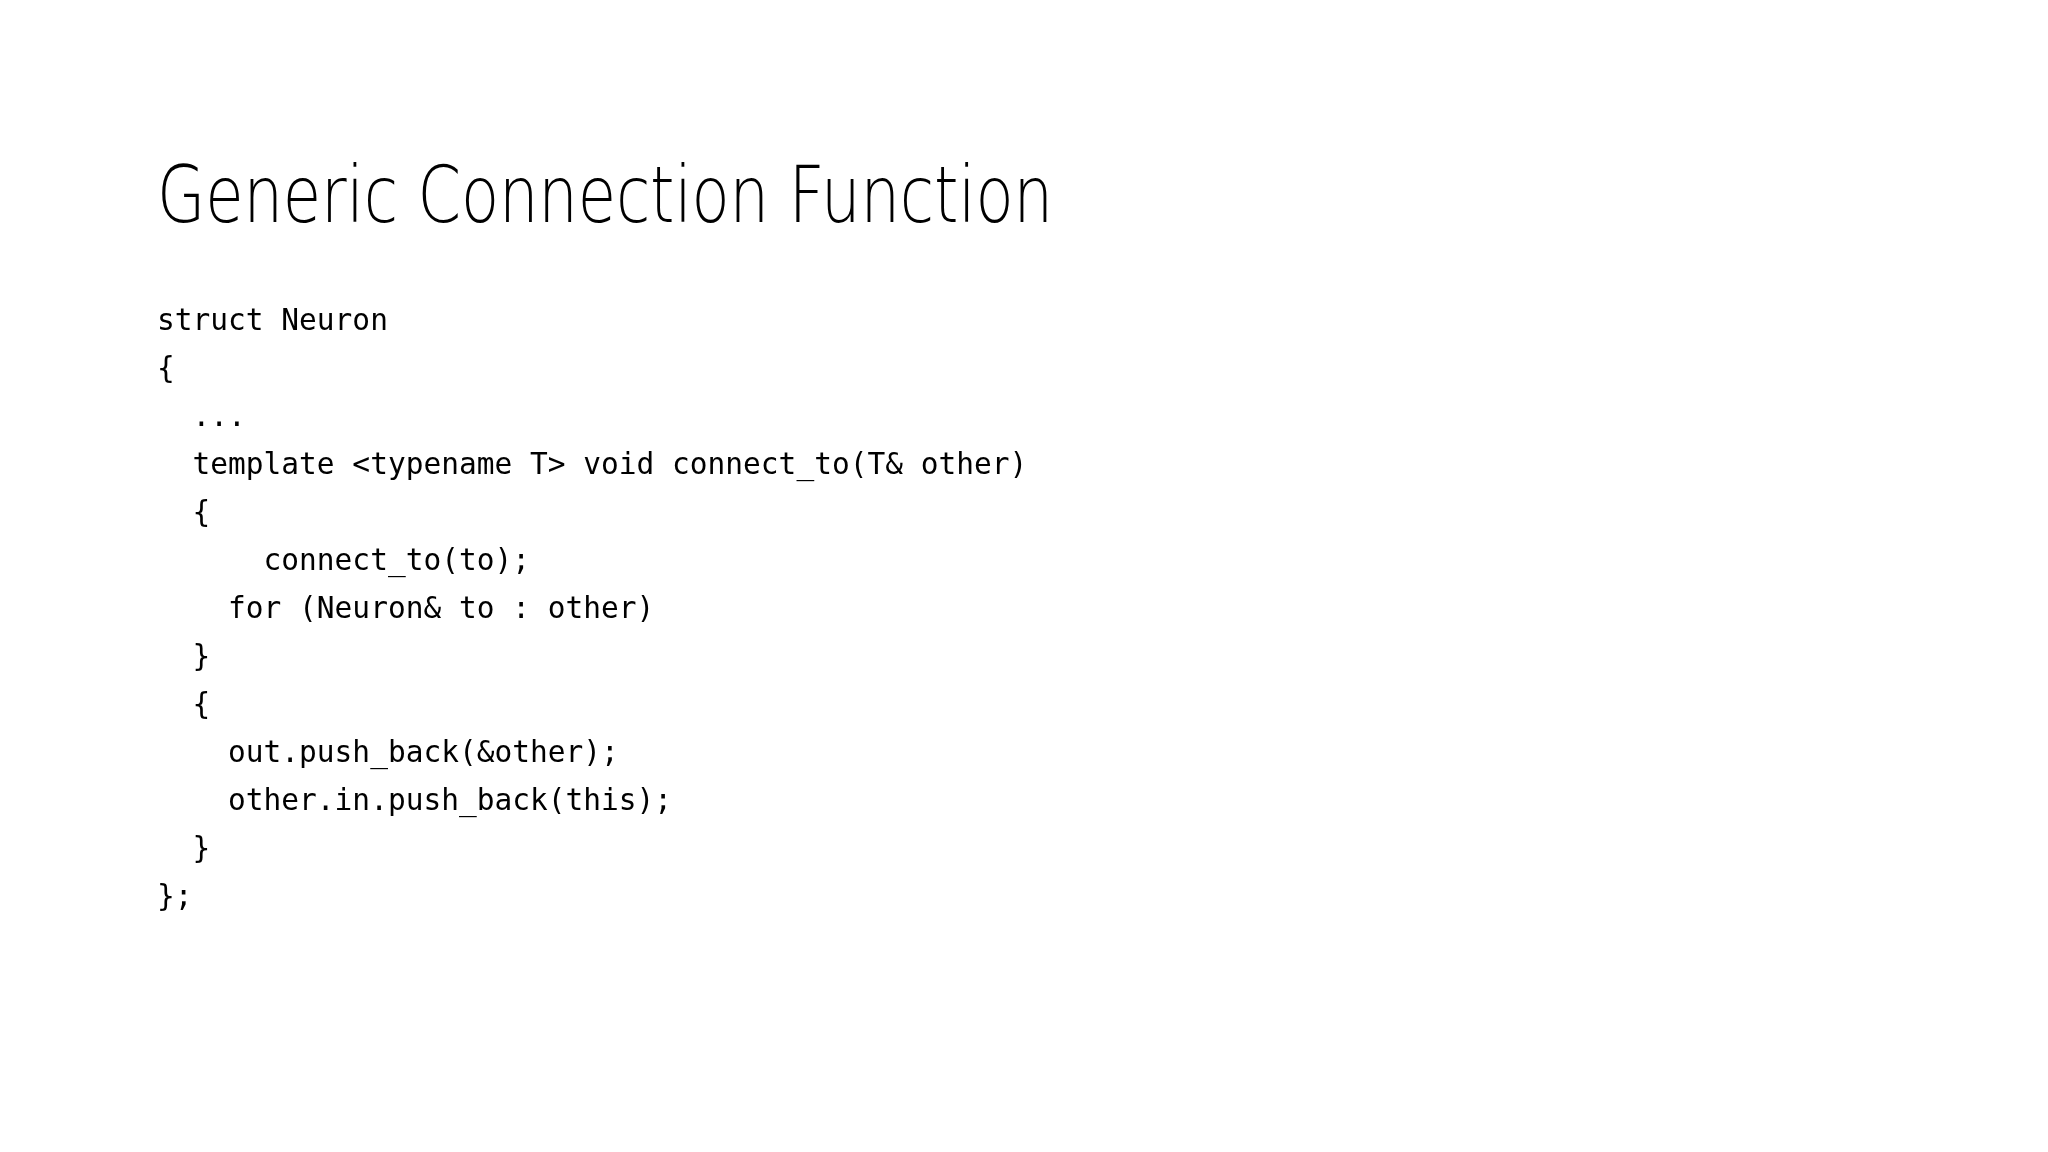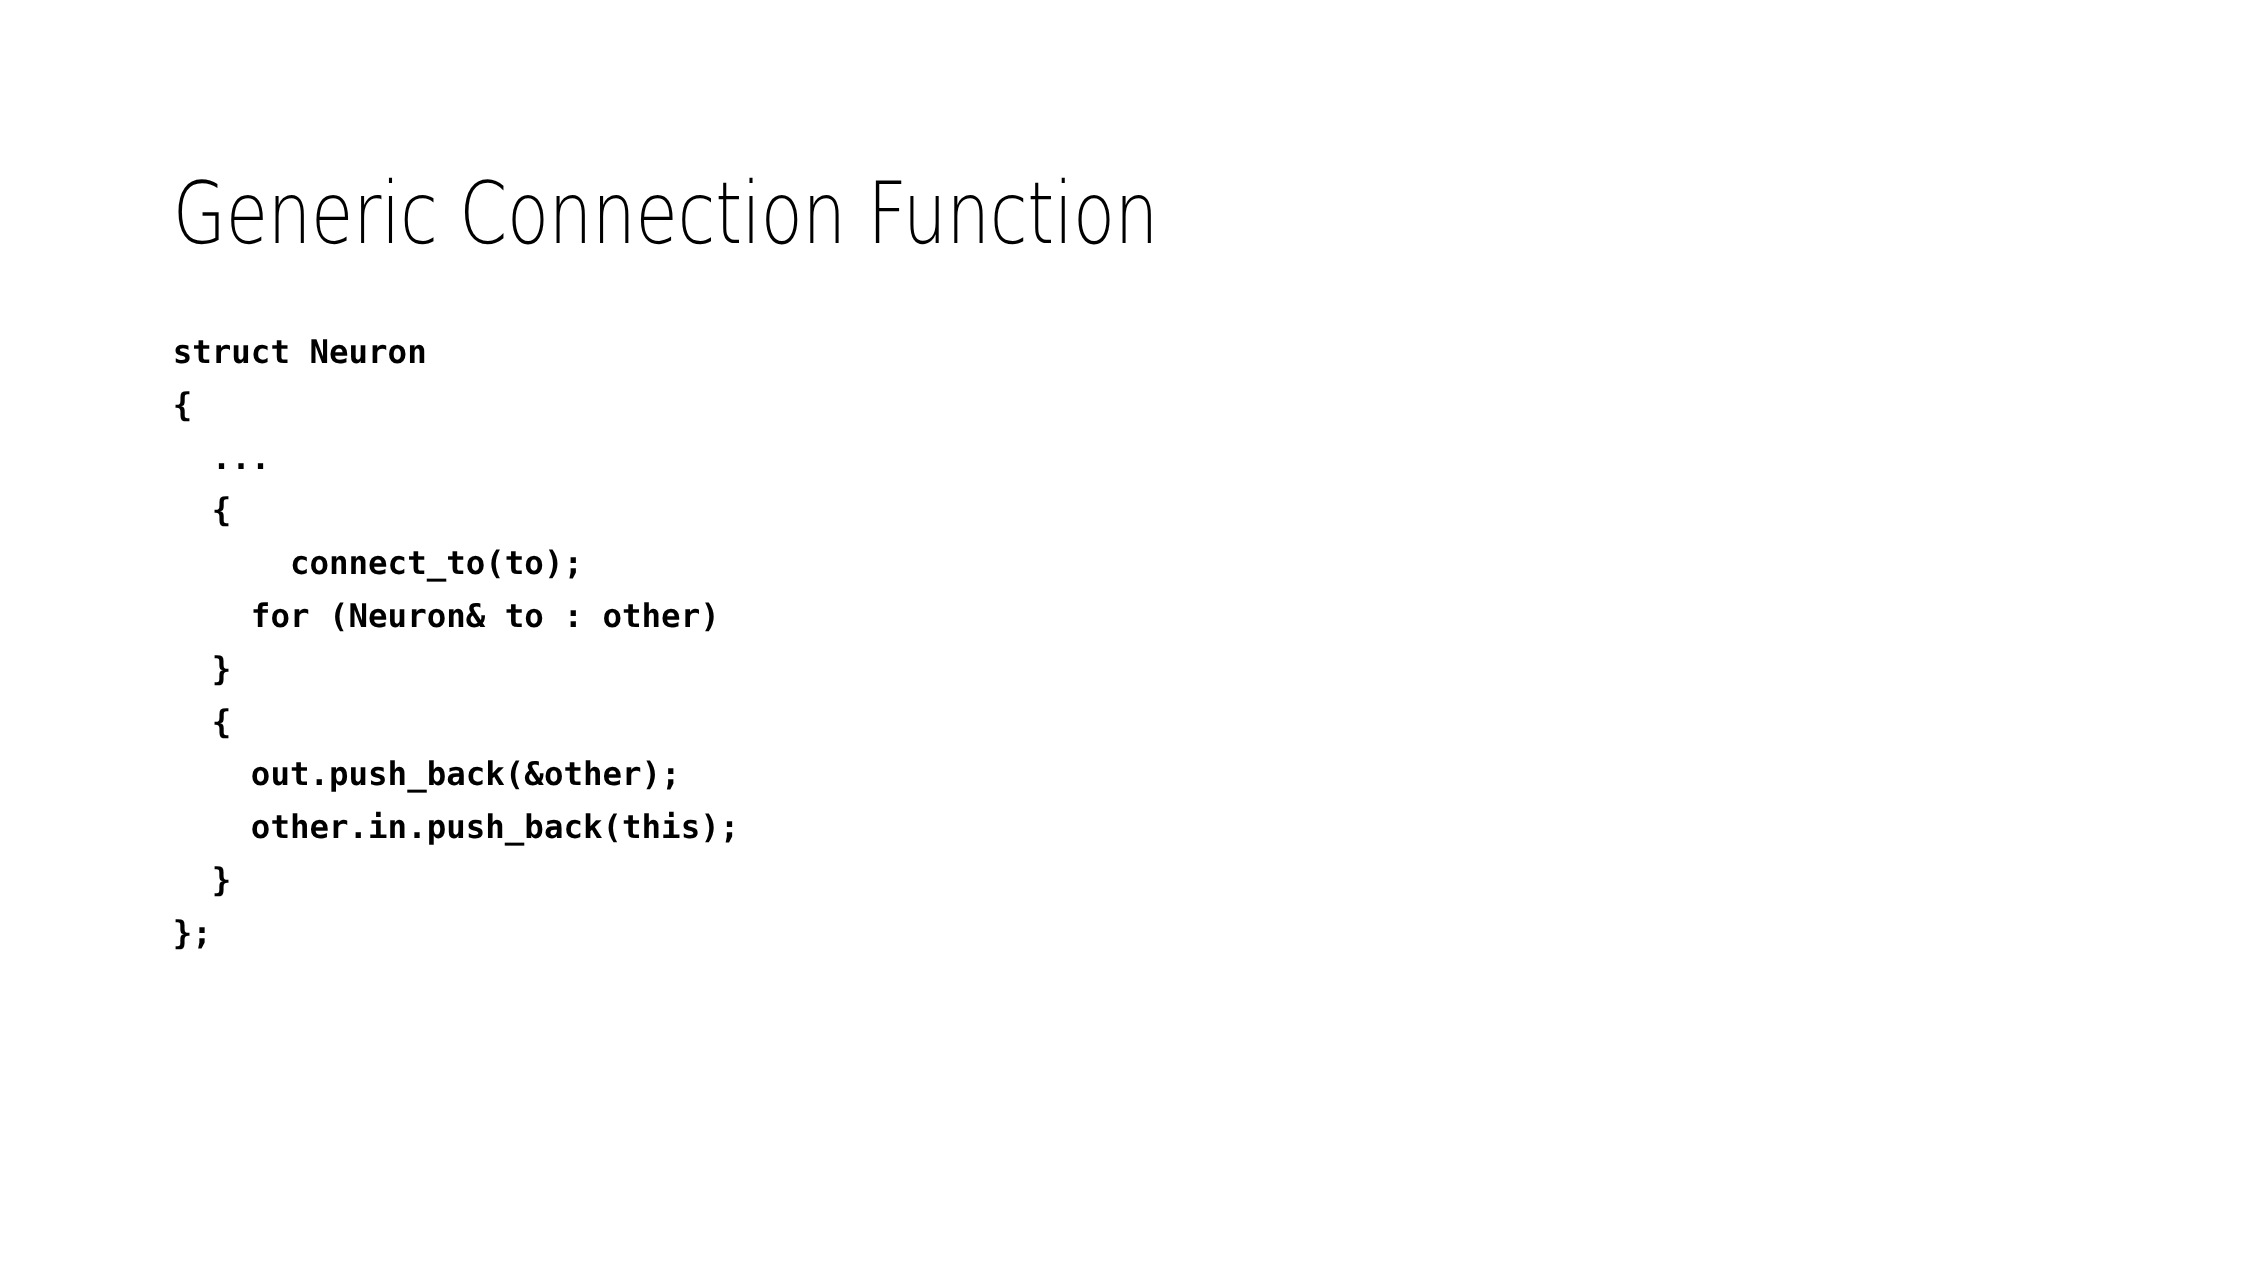--- a/index.html
+++ b/index.html
@@ -42,39 +42,40 @@
   .code-block {
     position: absolute;
     left: 157px;
     top: 296px;
     width: 1400px;
   }
 
   .code-line {
     font-family: "DejaVu Sans Mono", "Liberation Mono", monospace;
     font-size: 29.5px;
-    font-weight: 700;
+    font-weight: 400;
     line-height: 48px;
     height: 48px;
     color: #000000;
     white-space: pre;
     letter-spacing: 0px;
   }
 </style>
 </head>
 <body>
 
 <div class="slide">
 
   <h1 class="slide-title">Generic Connection Function</h1>
 
   <div class="code-block">
     <div class="code-line">struct Neuron</div>
     <div class="code-line">{</div>
     <div class="code-line">  ...</div>
+    <div class="code-line">  template &lt;typename T&gt; void connect_to(T&amp; other)</div>
     <div class="code-line">  {</div>
     <div class="code-line">      connect_to(to);</div>
     <div class="code-line">    for (Neuron&amp; to : other)</div>
     <div class="code-line">  }</div>
     <div class="code-line">  {</div>
     <div class="code-line">    out.push_back(&amp;other);</div>
     <div class="code-line">    other.in.push_back(this);</div>
     <div class="code-line">  }</div>
     <div class="code-line">};</div>
   </div>

